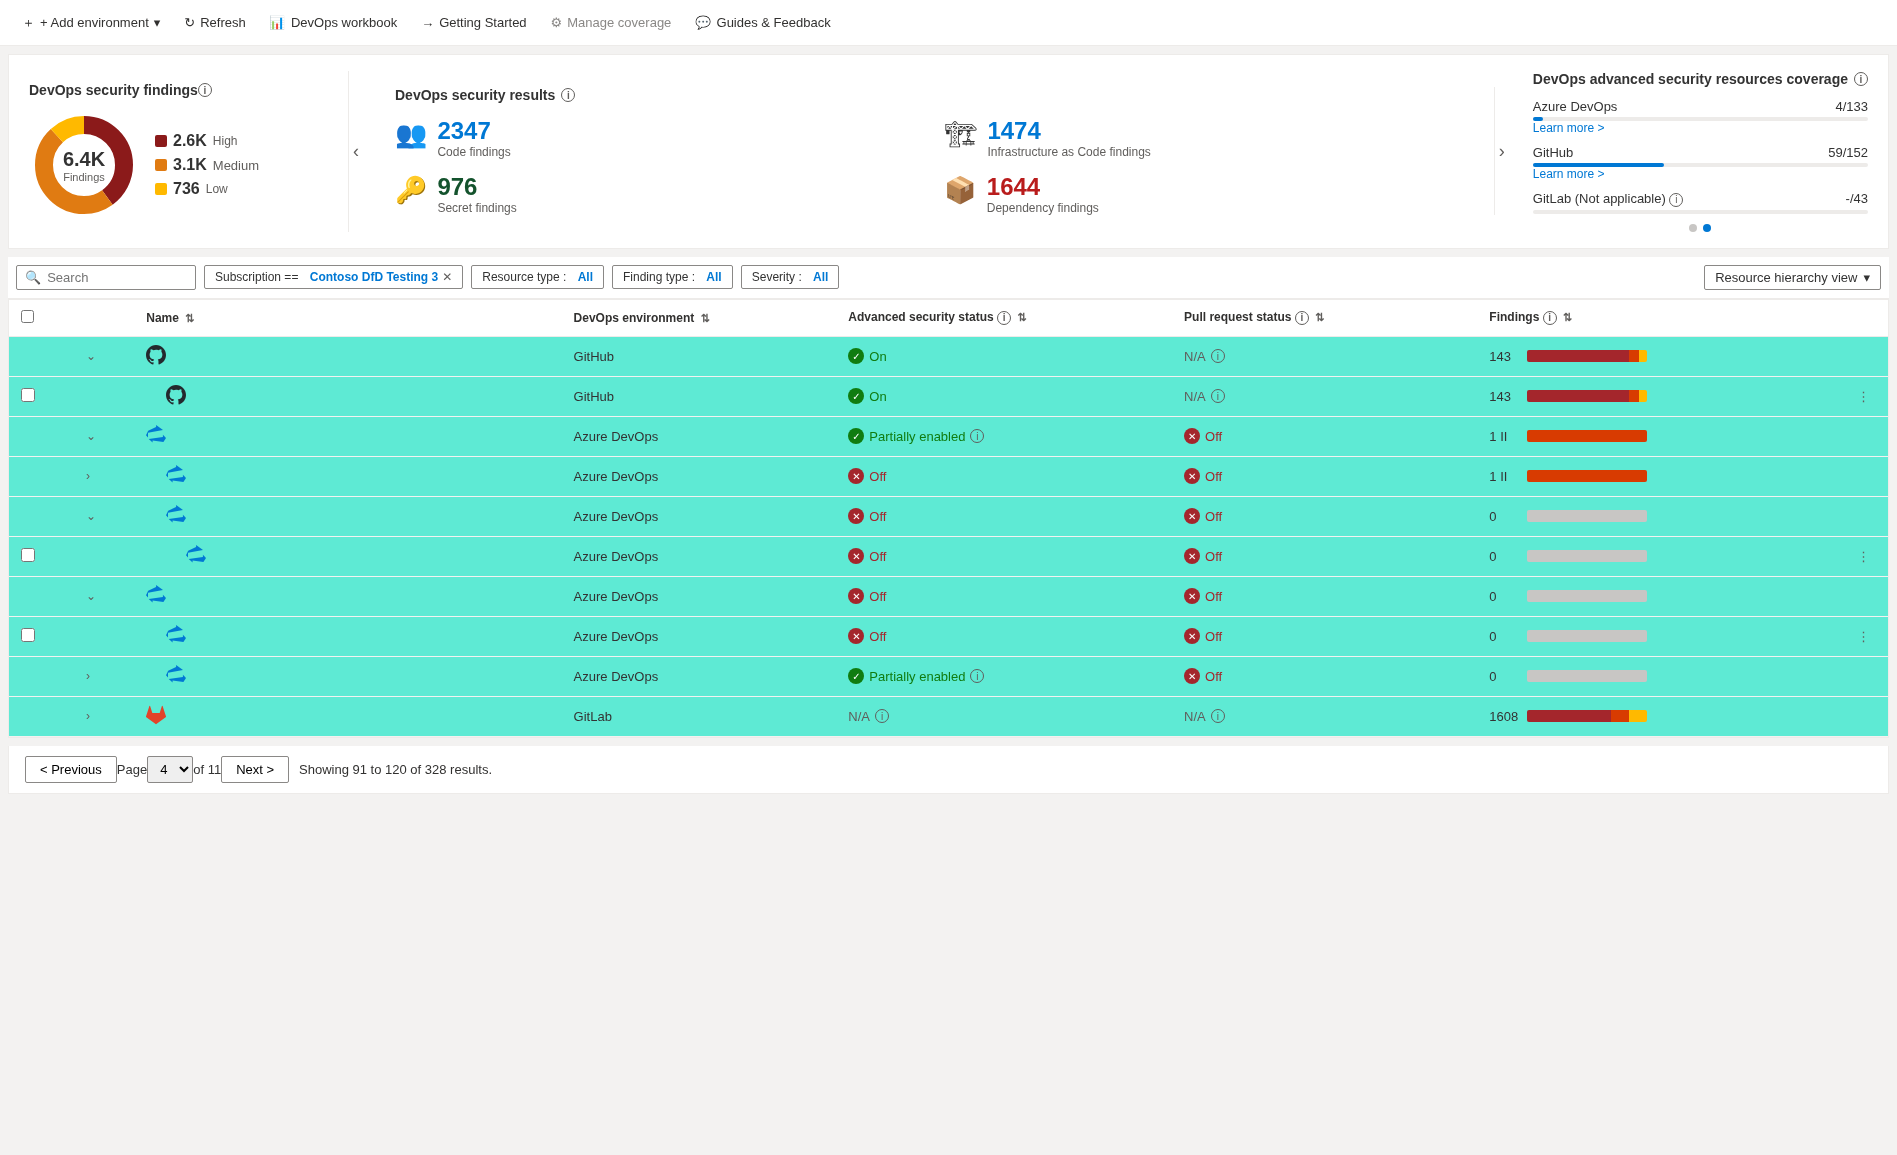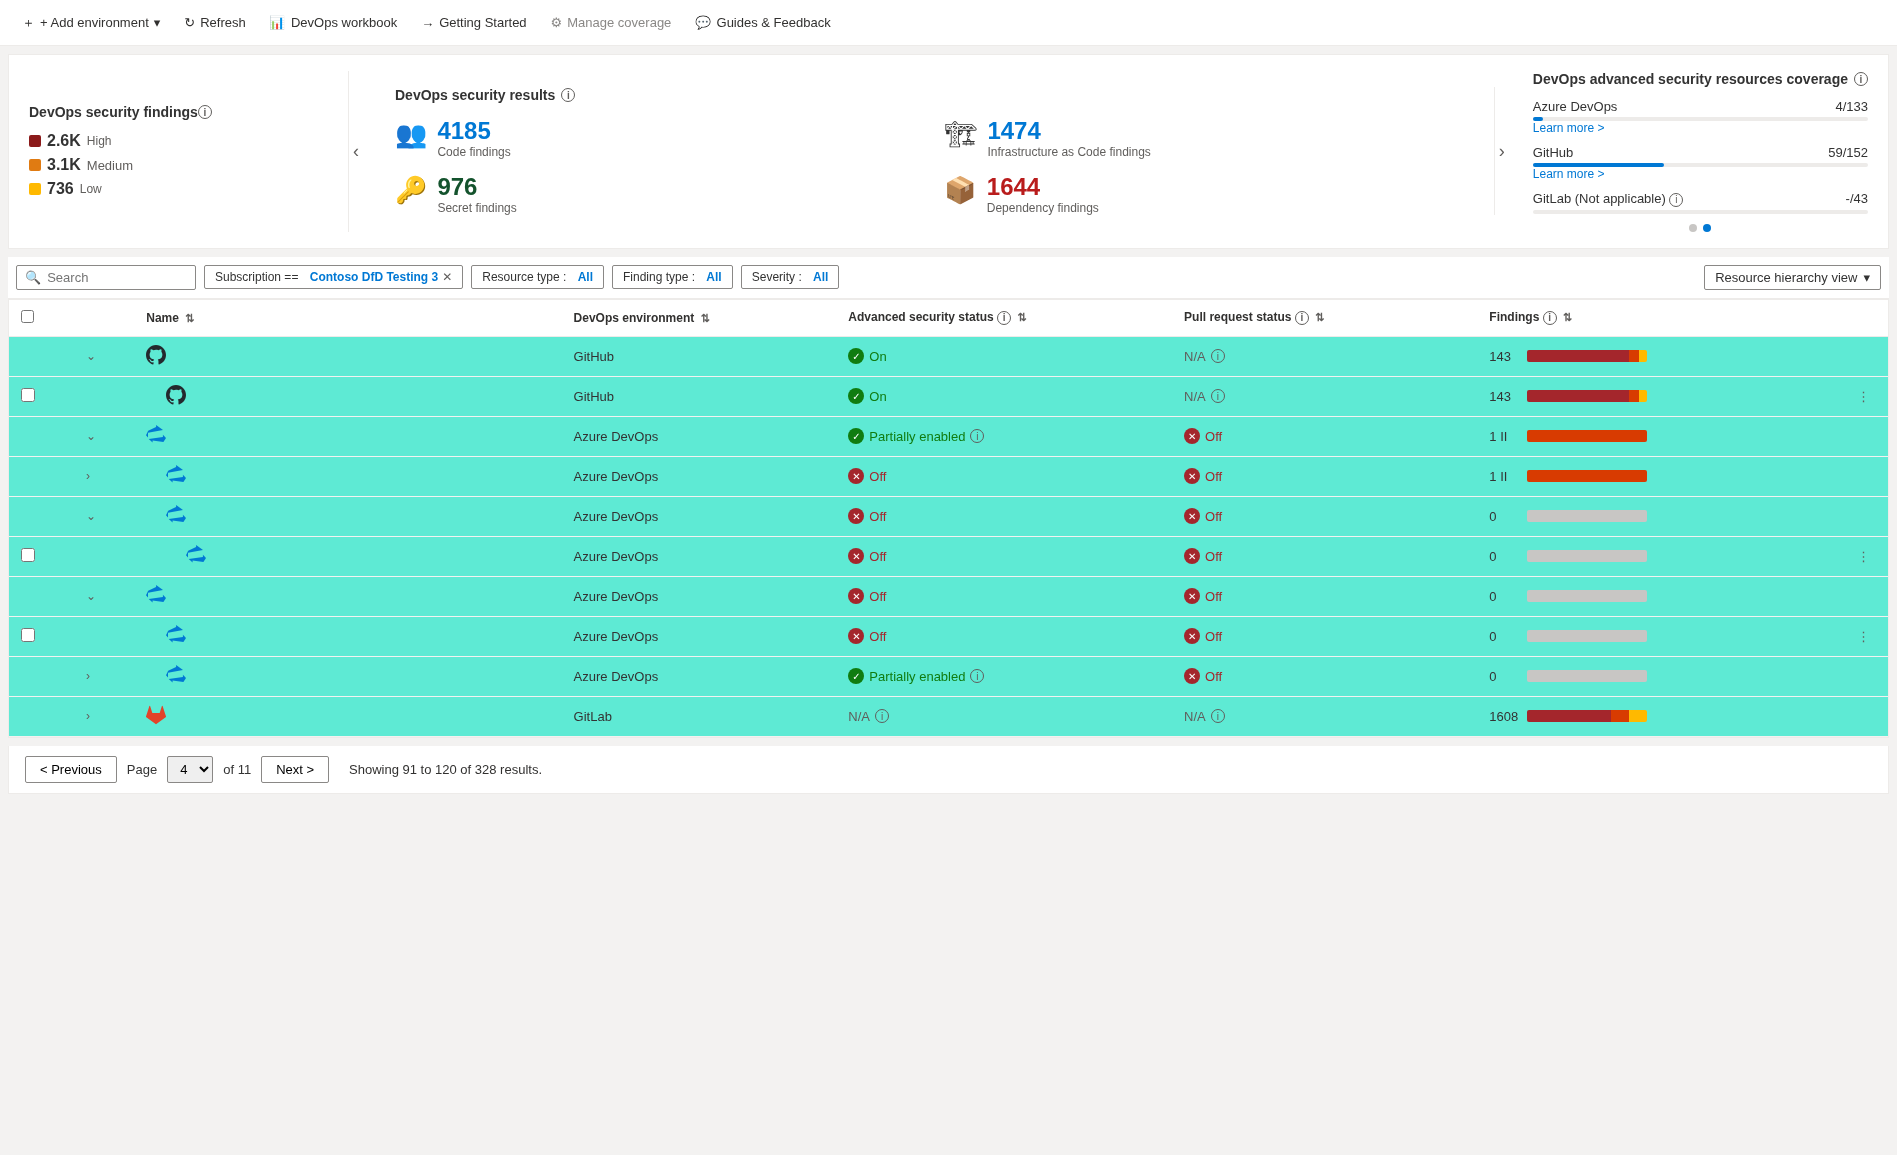--- a/index.html
+++ b/index.html
@@ -108,21 +108,21 @@
     .findings-bar { display: flex; align-items: center; gap: 6px; }
     .findings-count { font-size: 13px; min-width: 32px; }
     .bar-container { display: flex; height: 12px; width: 120px; overflow: hidden; border-radius: 2px; }
     .bar-red { background: #a4262c; height: 100%; }
     .bar-orange { background: #d83b01; height: 100%; }
     .bar-yellow { background: #ffb900; height: 100%; }
     .bar-gray { background: #c8c6c4; height: 100%; }
 
     
     .pagination-bar {
-      display: flex; align-items: center; gap: 10px;
+      display: flex; align-items: center; 
       padding: 10px 16px; background: #fff; border-top: 1px solid #edebe9;
       margin: 0 8px 8px; border: 1px solid #edebe9; border-top: none;
     }
     .page-btn {
       border: 1px solid #8a8886; background: #fff; padding: 5px 14px;
       font-size: 13px; cursor: pointer; border-radius: 2px;
     }
     .page-select { border: 1px solid #8a8886; padding: 4px 8px; font-size: 13px; border-radius: 2px; }
     .page-info { font-size: 13px; color: #323130; margin-left: 10px; }
 
@@ -177,20 +177,34 @@
 
 <div class="summary-section">
 
   <div class="donut-panel">
     <div>
       <div class="donut-title">
         <span>DevOps security findings</span>
         <span class="info-icon">i</span>
       </div>
       <div style="display:flex;align-items:center;gap:16px;">
+        <div class="donut-container">
+          <svg width="110" height="110" viewBox="0 0 110 110" class="donut-svg">
+
+            <circle cx="55" cy="55" r="40" fill="none" stroke="#8b1a1a" stroke-width="18" stroke-dasharray="100.53 150.80" stroke-dashoffset="0"></circle>
+
+            <circle cx="55" cy="55" r="40" fill="none" stroke="#e07b12" stroke-width="18" stroke-dasharray="120.64 130.69" stroke-dashoffset="-100.53"></circle>
+
+            <circle cx="55" cy="55" r="40" fill="none" stroke="#ffb900" stroke-width="18" stroke-dasharray="30.16 221.17" stroke-dashoffset="-221.17"></circle>
+          </svg>
+          <div class="donut-center">
+            <div class="donut-center-count" style="font-size:20px;font-weight:700;">6.4K</div>
+            <div style="font-size:11px;color:#605e5c;">Findings</div>
+          </div>
+        </div>
         <div class="donut-legend">
           <div class="legend-item">
             <div class="legend-dot" style="background:#8b1a1a;"></div>
             <span style="font-weight:700;font-size:16px;">2.6K</span>
             <span style="color:#605e5c;font-size:12px;">High</span>
           </div>
           <div class="legend-item">
             <div class="legend-dot" style="background:#e07b12;"></div>
             <span style="font-weight:700;font-size:16px;">3.1K</span>
             <span style="color:#605e5c;font-size:13px;">Medium</span>
@@ -209,21 +223,21 @@
     <button class="nav-prev">‹</button>
     <div class="results-panel">
       <div class="results-title">
         <span>DevOps security results</span>
         <span class="info-icon">i</span>
       </div>
       <div class="results-grid">
         <div class="result-item">
           <span style="font-size:26px;">👥</span>
           <div>
-            <div class="result-count" style="color:#0078d4;">4185</div>
+            <div class="result-count" style="color:#0078d4;">2347</div>
             <div class="result-label">Code findings</div>
           </div>
         </div>
         <div class="result-item">
           <span style="font-size:26px;">🏗</span>
           <div>
             <div class="result-count" style="color:#0078d4;">1474</div>
             <div class="result-label">Infrastructure as Code findings</div>
           </div>
         </div>

